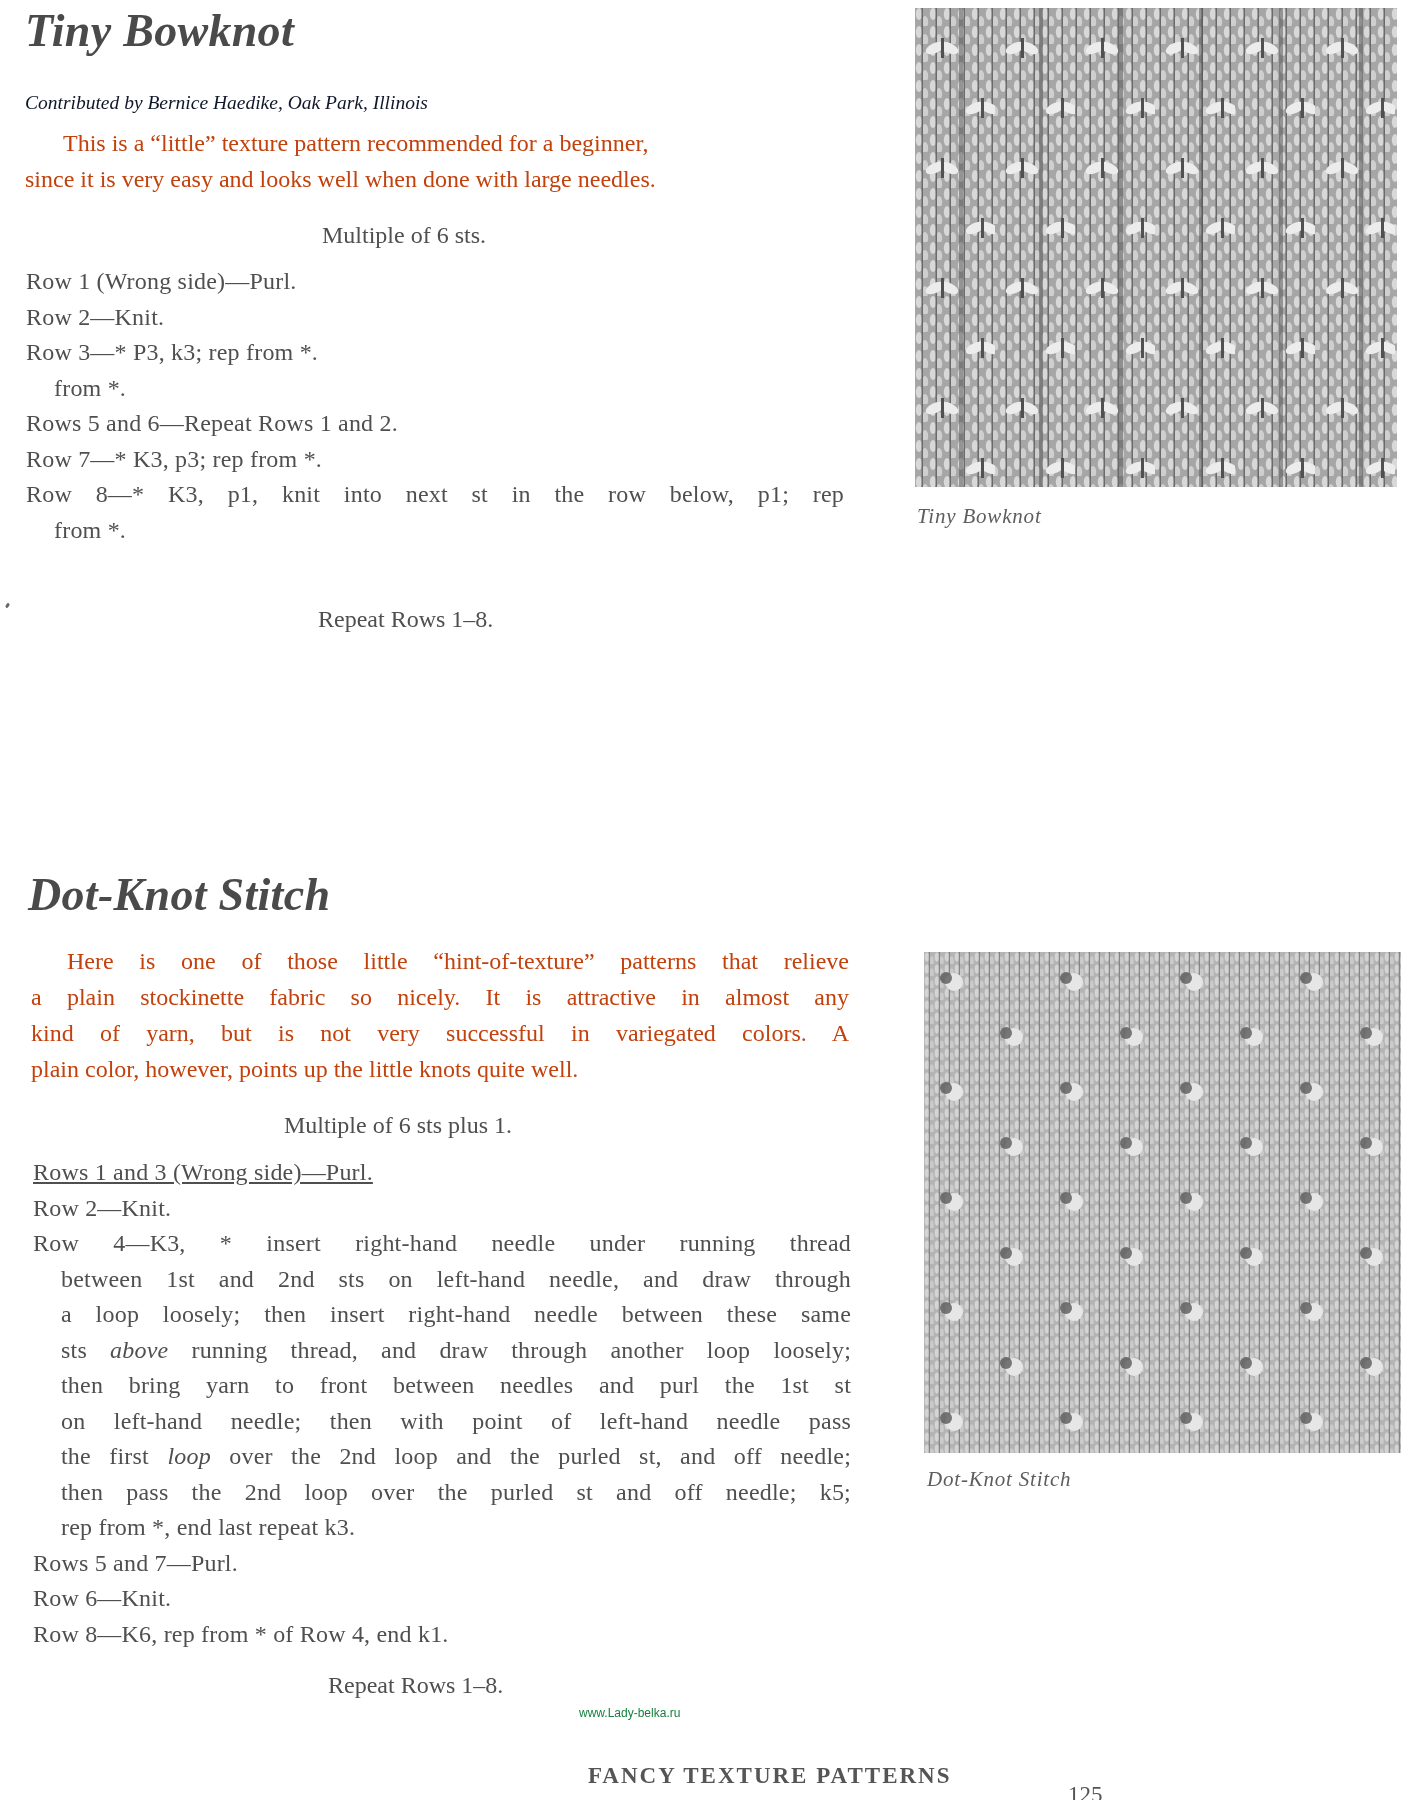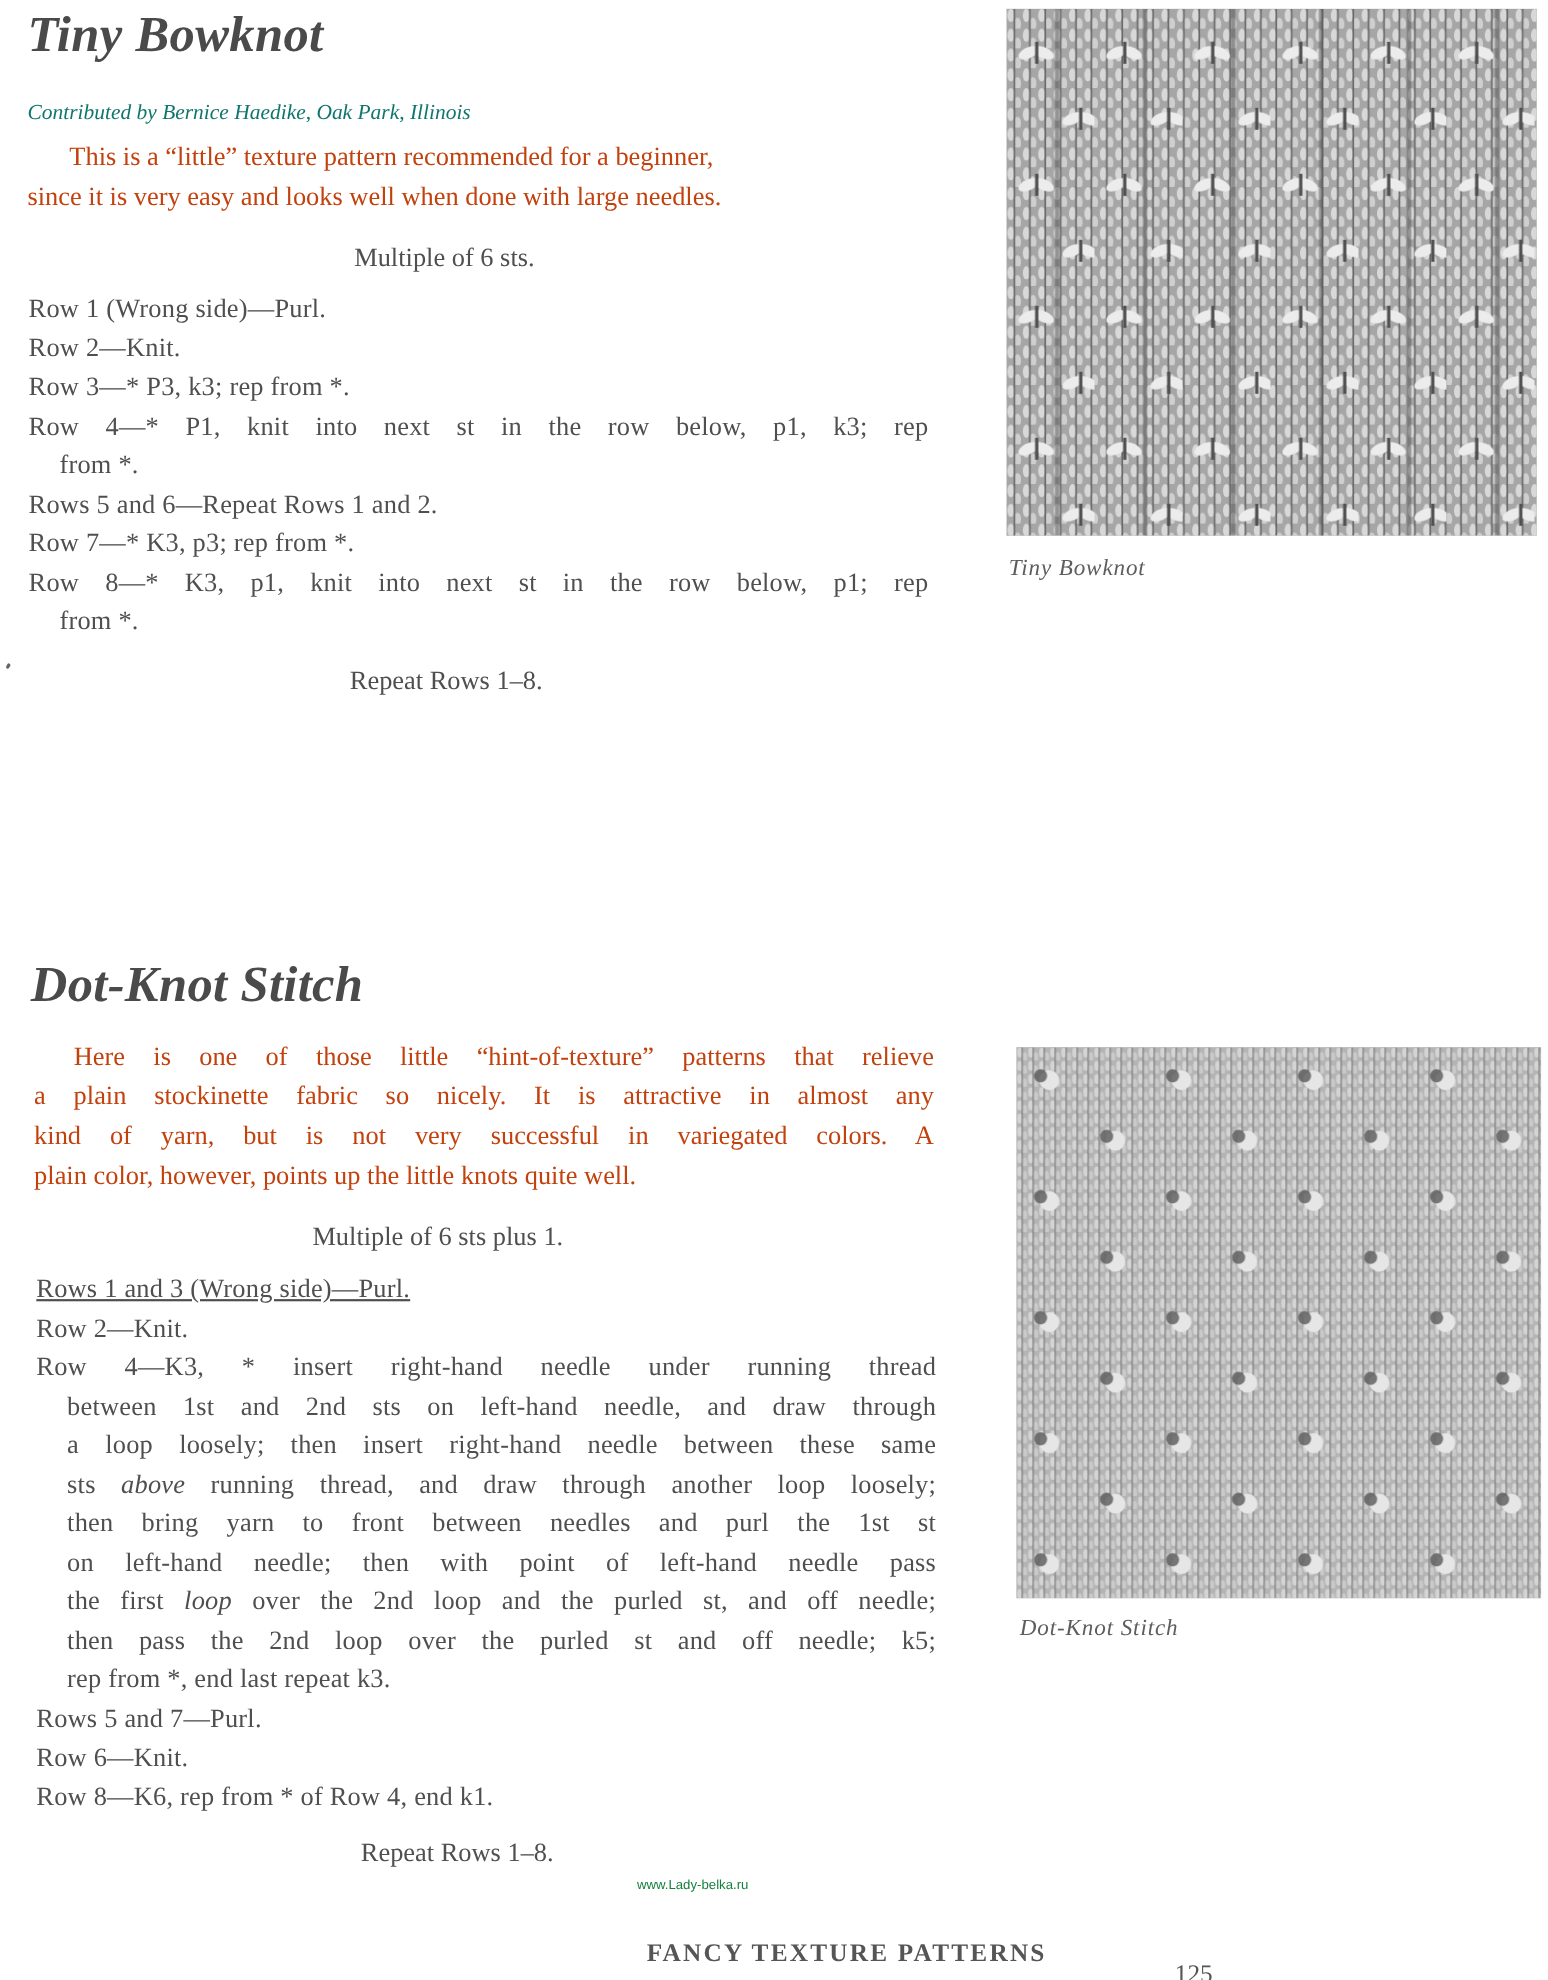--- a/index.html
+++ b/index.html
@@ -6,21 +6,21 @@
   body {
     width: 1407px; height: 1800px; position: relative; overflow: hidden;
     font-family: "Liberation Serif", "DejaVu Serif", serif;
     color: #4e4e4e;
   }
   .abs { position: absolute; white-space: nowrap; }
   .title {
     font-style: italic; font-weight: bold; font-size: 46px; color: #4a4a4a;
     letter-spacing: 0.3px;
   }
-  .contrib { font-style: italic; font-size: 19.5px; color: #0f766e; }
+  .contrib { font-style: italic; font-size: 19.5px; color: #0f172a; }
   .para { width: 822px; text-align: justify; text-align-last: left; font-size: 24px; color: #c2410c; }
   .para .indent { display: inline-block; width: 38px; }
   .center { font-size: 24px; color: #4f4f4f; }
   .row-line { font-size: 24px; color: #4f4f4f; letter-spacing: 0.2px; }
   .cont { padding-left: 28px; }
   .photo {
     position: absolute; overflow: hidden;
     background-color: #b9b9b9;
   }
   .caption { font-style: italic; font-size: 21px; color: #5d5d5d; letter-spacing: 0.8px; }
@@ -39,21 +39,20 @@
   <div style="height:36px;"><span class="indent"></span><span>This is a “little” texture pattern recommended for a beginner,</span></div>
   <div style="height:36px;"><span>since it is very easy and looks well when done with large needles.</span></div>
 </div>
 
 <div class="abs center" style="left:322px; top:222px;">Multiple of 6 sts.</div>
 
 <div class="abs" style="left:26px; top:268px;">
   <div class="row-line" style="height:35.5px;">Row 1 (Wrong side)—Purl.</div>
   <div class="row-line" style="height:35.5px;">Row 2—Knit.</div>
   <div class="row-line" style="height:35.5px;">Row 3—* P3, k3; rep from *.</div>
-  <div class="row-line" style="height:35.5px; width:818px; text-align:justify; text-align-last:justify;">Row 4—* P1, knit into next st in the row below, p1, k3; rep</div>
   <div class="row-line cont" style="height:35.5px;">from *.</div>
   <div class="row-line" style="height:35.5px;">Rows 5 and 6—Repeat Rows 1 and 2.</div>
   <div class="row-line" style="height:35.5px;">Row 7—* K3, p3; rep from *.</div>
   <div class="row-line" style="height:35.5px; width:818px; text-align:justify; text-align-last:justify;">Row 8—* K3, p1, knit into next st in the row below, p1; rep</div>
   <div class="row-line cont" style="height:35.5px;">from *.</div>
 </div>
 
 <div class="abs mark" style="left:6px; top:603px;"></div>
 
 <div class="abs center" style="left:318px; top:606px;">Repeat Rows 1–8.</div>

